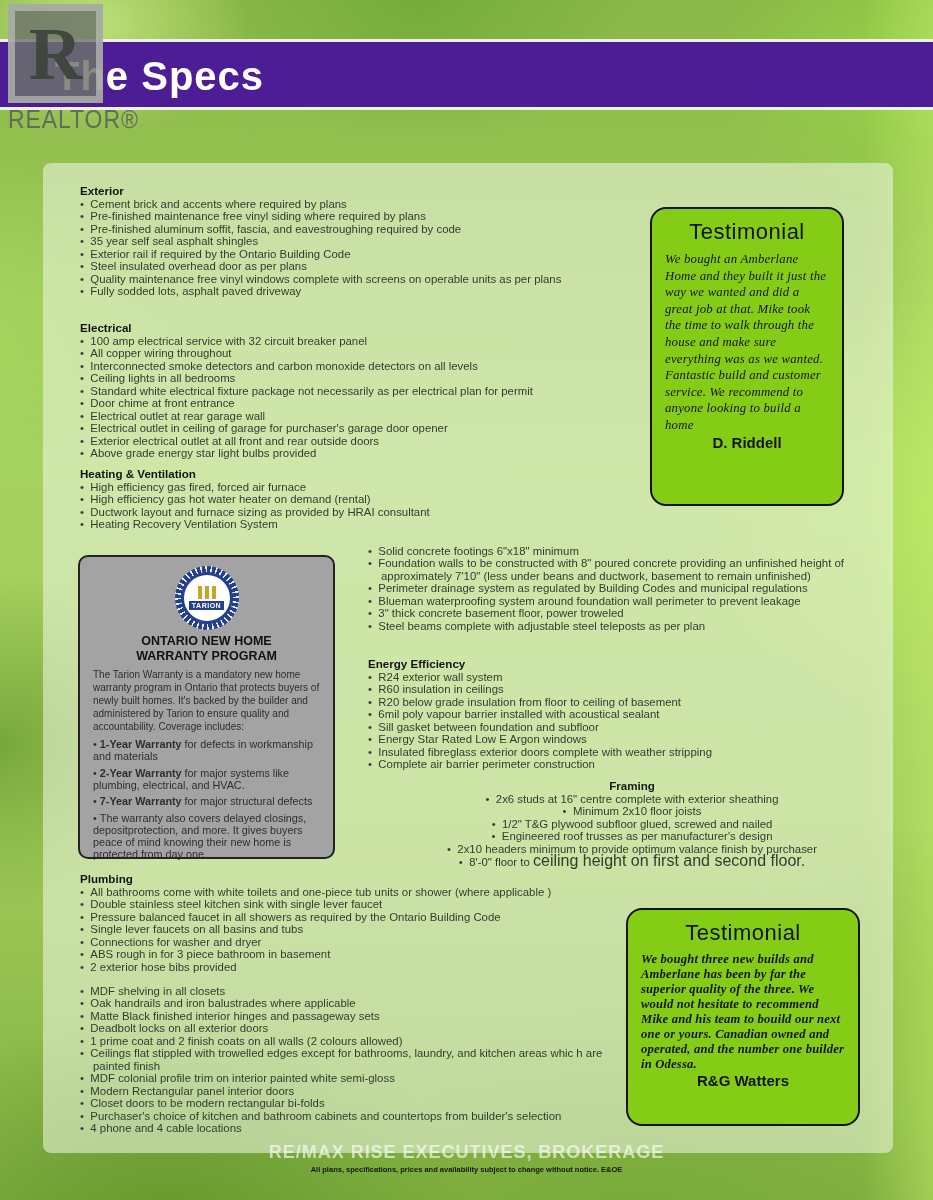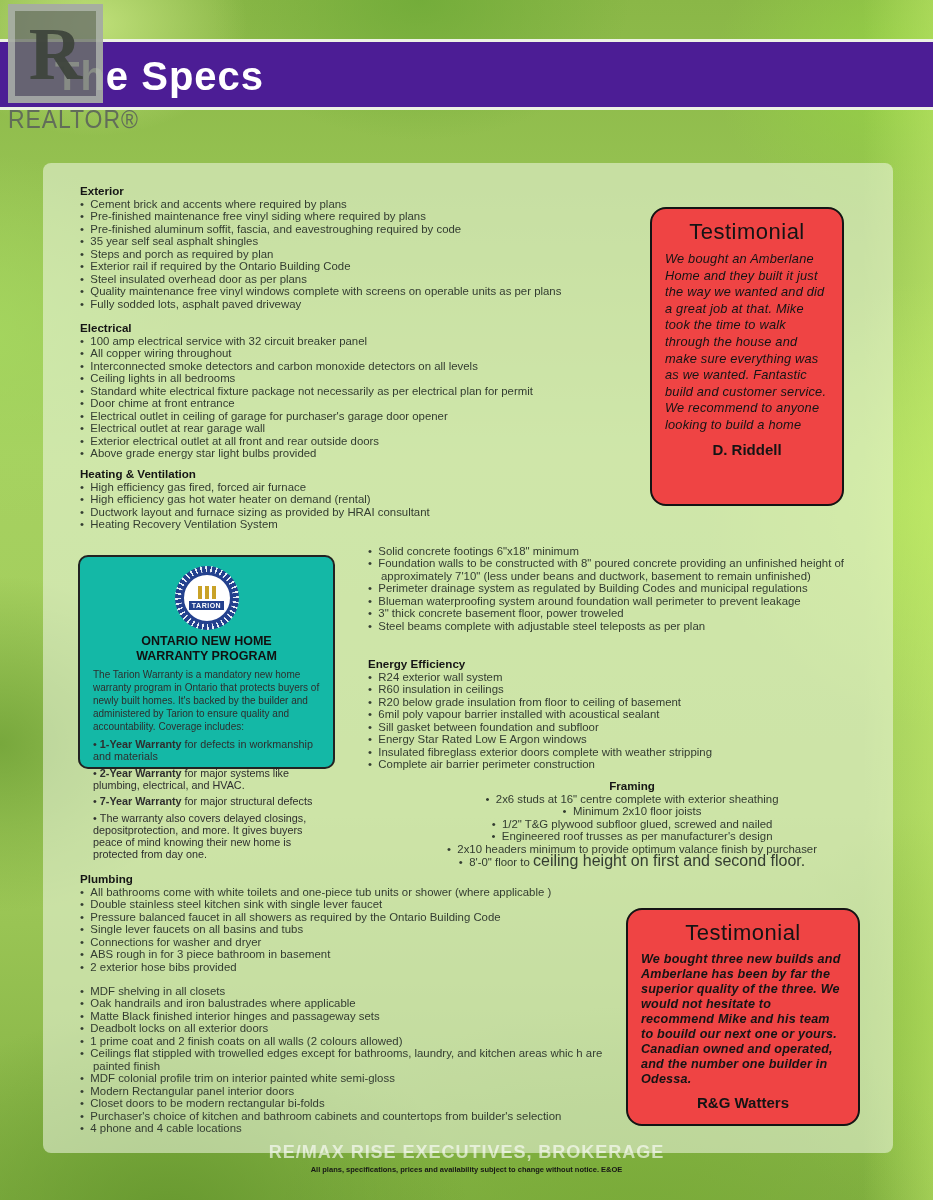--- a/index.html
+++ b/index.html
@@ -44,33 +44,33 @@
   .section .big{font-size:16px;}
   #sec-exterior{left:80px;top:184px;width:560px;}
   #sec-electrical{left:80px;top:321px;width:560px;}
   #sec-heating{left:80px;top:467px;width:560px;}
   #sec-foundations{left:368px;top:545px;width:528px;}
   #sec-energy{left:368px;top:657px;width:528px;}
   #sec-framing{left:368px;top:779px;width:528px;text-align:center;}
   #sec-plumbing{left:80px;top:872px;width:565px;}
   #sec-interior{left:80px;top:985px;width:548px;}
   
-  .testimonial{position:absolute;box-sizing:border-box;background:#ef4444;border:2px solid #141414;
+  .testimonial{position:absolute;box-sizing:border-box;background:#84cc16;border:2px solid #141414;
       border-radius:16px;color:#141414;text-align:center;}
   .testimonial h3{margin:10px 0 6px 0;font-size:22px;font-weight:normal;letter-spacing:.5px;}
-  .testimonial .t-body{text-align:left;padding:0 13px;font-family:Liberation Sans, sans-serif;
+  .testimonial .t-body{text-align:left;padding:0 13px;font-family:Liberation Serif, serif;
       font-style:italic;letter-spacing:.2px;}
-  .testimonial .t-sig{font-weight:bold;font-size:15px;margin-top:7px;}
+  .testimonial .t-sig{font-weight:bold;font-size:15px;margin-top:0;}
   #testimonial-1{left:650px;top:207px;width:194px;height:299px;}
   #testimonial-1 .t-body{font-size:12.8px;line-height:16.6px;}
   #testimonial-2{left:626px;top:908px;width:234px;height:218px;}
   #testimonial-2 .t-body{font-size:12.6px;line-height:15px;font-weight:bold;}
   
-  .warranty{position:absolute;left:78px;top:555px;width:257px;height:214px;box-sizing:border-box;
-      background:#14b8a6;border:2px solid #222;border-radius:10px;color:#2e2e2e;}
+  .warranty{position:absolute;left:78px;top:555px;width:257px;height:304px;box-sizing:border-box;
+      background:#a3a3a3;border:2px solid #222;border-radius:10px;color:#2e2e2e;}
   .seal{position:relative;width:64px;height:64px;margin:9px auto 4px auto;border-radius:50%;
       background:repeating-conic-gradient(#24418e 0deg 7deg,#e8edf5 7deg 10deg);}
   .seal-inner{position:absolute;inset:6px;border-radius:50%;background:#fff;border:3px solid #24418e;
       display:flex;flex-direction:column;align-items:center;justify-content:center;}
   .seal-bars{display:flex;gap:3px;margin-bottom:2px;}
   .seal-bars i{display:block;width:4px;height:13px;background:#c9a227;}
   .seal-label{font-size:7px;font-weight:bold;color:#fff;background:#24418e;padding:0 3px;
       letter-spacing:.5px;line-height:9px;}
   .warranty h3{margin:2px 10px 4px 10px;text-align:center;font-size:12.5px;line-height:15px;color:#111;}
   .warranty .w-intro{margin:0 13px;font-size:10px;line-height:13px;}
@@ -104,38 +104,37 @@
 
   <div class="panel"></div>
 
   <div class="section" id="sec-exterior">
     <h2>Exterior</h2>
     <ul>
         <li>Cement brick and accents where required by plans</li>
         <li>Pre-finished maintenance free vinyl siding where required by plans</li>
         <li>Pre-finished aluminum soffit, fascia, and eavestroughing required by code</li>
         <li>35 year self seal asphalt shingles</li>
-        <li>Steps and porch as required by plan</li>
         <li>Exterior rail if required by the Ontario Building Code</li>
         <li>Steel insulated overhead door as per plans</li>
         <li>Quality maintenance free vinyl windows complete with screens on operable units as per plans</li>
         <li>Fully sodded lots, asphalt paved driveway</li>
       </ul>
   </div>
   <div class="section" id="sec-electrical">
     <h2>Electrical</h2>
     <ul>
         <li>100 amp electrical service with 32 circuit breaker panel</li>
         <li>All copper wiring throughout</li>
         <li>Interconnected smoke detectors and carbon monoxide detectors on all levels</li>
         <li>Ceiling lights in all bedrooms</li>
         <li>Standard white electrical fixture package not necessarily as per electrical plan for permit</li>
         <li>Door chime at front entrance</li>
+        <li>Electrical outlet at rear garage wall</li>
         <li>Electrical outlet in ceiling of garage for purchaser's garage door opener</li>
-        <li>Electrical outlet at rear garage wall</li>
         <li>Exterior electrical outlet at all front and rear outside doors</li>
         <li>Above grade energy star light bulbs provided</li>
       </ul>
   </div>
   <div class="section" id="sec-heating">
     <h2>Heating &amp; Ventilation</h2>
     <ul>
         <li>High efficiency gas fired, forced air furnace</li>
         <li>High efficiency gas hot water heater on demand (rental)</li>
         <li>Ductwork layout and furnace sizing as provided by HRAI consultant</li>

